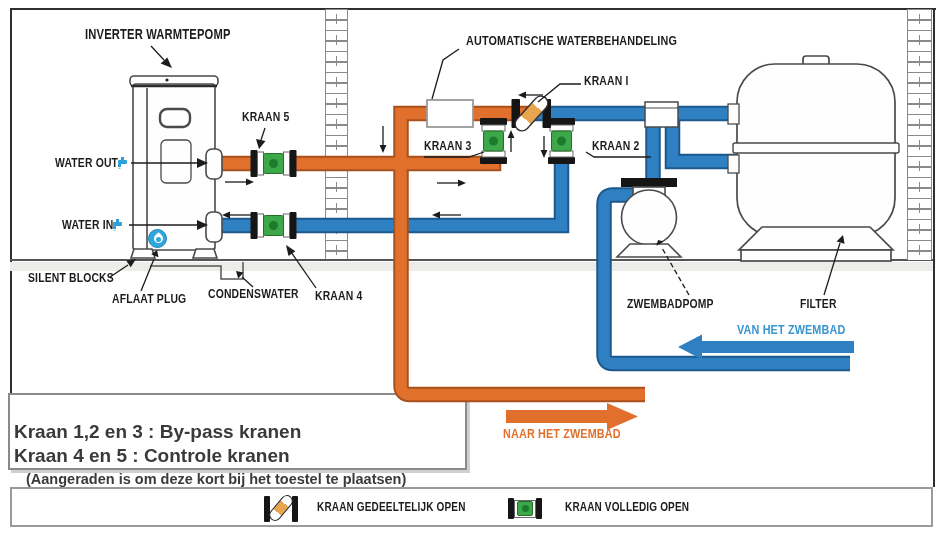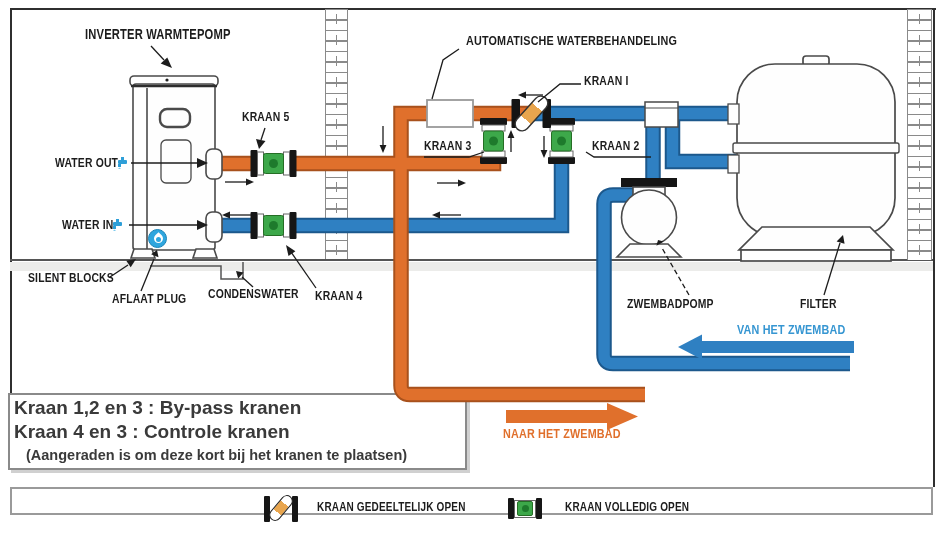--- a/index.html
+++ b/index.html
@@ -26,22 +26,22 @@
     border-left:1.4px solid #8a8a8a;border-right:1.4px solid #8a8a8a;
     background-image:
       repeating-linear-gradient(to bottom,#8a8a8a 0 1.2px,transparent 1.2px 10.5px),
       repeating-linear-gradient(to bottom,#8a8a8a 0 10.5px,transparent 10.5px 21px);
     background-size:100% 100%,1.2px 100%;
     background-position:0 0,center 5px;
     background-repeat:repeat,no-repeat;}
   .notes-box{position:absolute;left:8px;top:393px;width:459px;height:77px;background:#fff;
     border:2px solid #8a8a8a;box-shadow:3px 3px 0 rgba(120,120,120,.35);z-index:2;box-sizing:border-box;}
   .note-line{position:absolute;font-family:"Liberation Sans",sans-serif;color:#3a3a3a;
-    font-weight:600;white-space:nowrap;z-index:6;}
-  .legend-bar{position:absolute;left:10px;top:487px;width:923px;height:28px;background:#fff;
+    font-weight:600;white-space:nowrap;z-index:6;margin-top:24px;}
+  .legend-bar{position:absolute;left:10px;top:487px;width:923px;height:40px;background:#fff;
     border:2px solid #9a9a9a;z-index:6;box-sizing:border-box;}
   .licon-cap{position:absolute;background:#161616;border-radius:1px;}
   .licon-capsule{position:absolute;border:1.5px solid #222;border-radius:6px;
     background:linear-gradient(180deg,#fff 0 30%,var(--valve_partial_orange) 30% 70%,#fff 70% 100%);}
   .licon-body{position:absolute;background:#fff;border:1px solid #666;}
   .licon-green{position:absolute;background:var(--valve_green);border:1px solid #256e25;border-radius:2px;}
   .licon-dot{position:absolute;background:var(--valve_green_dark);border-radius:50%;}
   .drop-circle{position:absolute;left:148px;top:229px;width:19px;height:19px;border-radius:50%;
     background:#2FA6DE;border:1px solid #1a84b8;z-index:6;box-sizing:border-box;}
   .drop-tear{position:absolute;left:5px;top:4px;width:9px;height:9px;background:#fff;
@@ -296,22 +296,22 @@
     <polygon points="2.5,11.5 4,13 1,13" fill="#7fcbee"></polygon>
   </svg>
   <svg class="tap-icon" style="left:112px;top:218px;" width="12" height="13" viewBox="0 0 12 13">
     <rect x="1" y="4" width="9" height="4" rx="1" fill="#2E9FD8"></rect>
     <rect x="4" y="1" width="3" height="3" fill="#2E9FD8"></rect>
     <rect x="1" y="8" width="3" height="3" fill="#2E9FD8"></rect>
     <polygon points="2.5,11.5 4,13 1,13" fill="#7fcbee"></polygon>
   </svg>
 
   <div class="note-line" style="left:14px;top:397px;font-size:19px;">Kraan 1,2 en 3 : By-pass kranen</div>
-  <div class="note-line" style="left:14px;top:421px;font-size:19px;">Kraan 4 en 3 : Controle kranen</div>
-  <div class="note-line" style="left:26px;top:447px;font-size:14.5px;font-weight:bold;">(Aangeraden is om deze kort bij het kranen te plaatsen)</div>
+  <div class="note-line" style="left:14px;top:421px;font-size:19px;">Kraan 4 en 5 : Controle kranen</div>
+  <div class="note-line" style="left:26px;top:447px;font-size:14.5px;font-weight:bold;">(Aangeraden is om deze kort bij het toestel te plaatsen)</div>
 
   <div class="legend-bar">
     <div class="abs" style="left:252px;top:7px;width:34px;height:26px;">
       <div class="licon-cap" style="left:0;top:0;width:6px;height:26px;"></div>
       <div class="licon-cap" style="left:28px;top:0;width:6px;height:26px;"></div>
       <div class="licon-capsule" style="left:11px;top:-3px;width:12px;height:30px;transform:rotate(40deg);box-sizing:border-box;"></div>
     </div>
     <div class="clabel" style="left:305px;top:12px;font-size:12.5px;">KRAAN GEDEELTELIJK OPEN</div>
     <div class="abs" style="left:496px;top:9px;width:34px;height:21px;">
       <div class="licon-cap" style="left:0;top:0;width:6px;height:21px;"></div>

